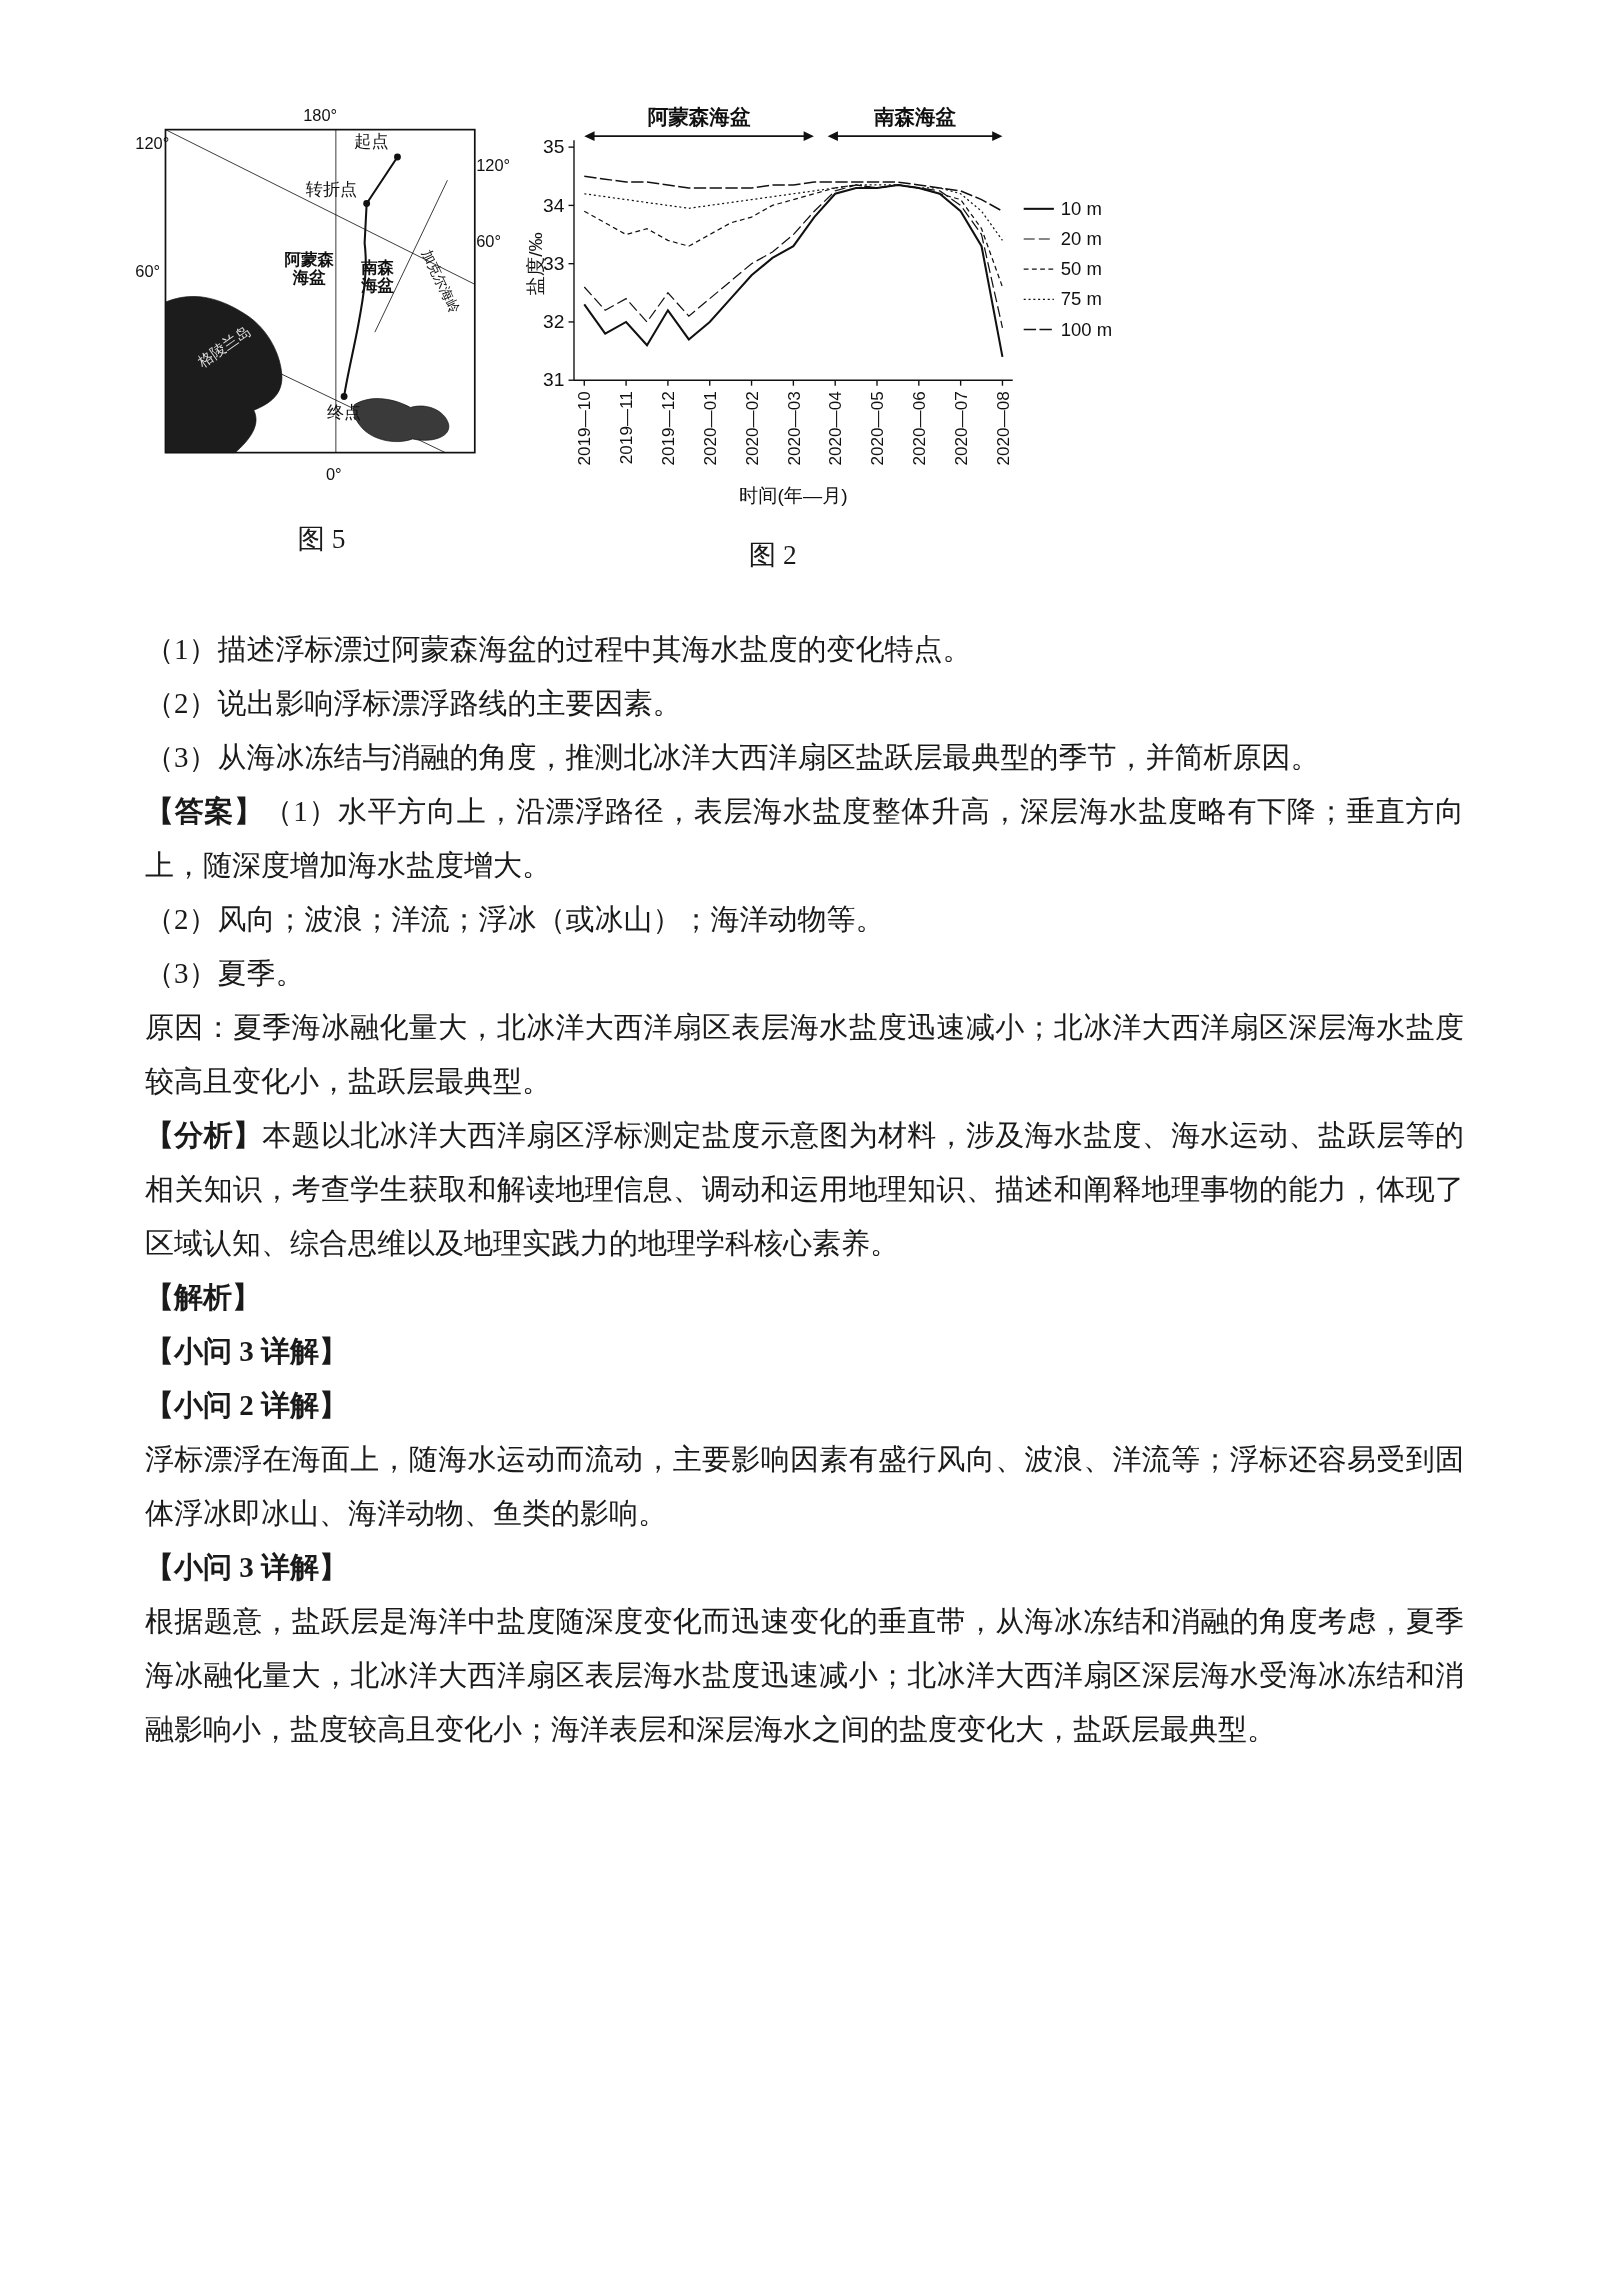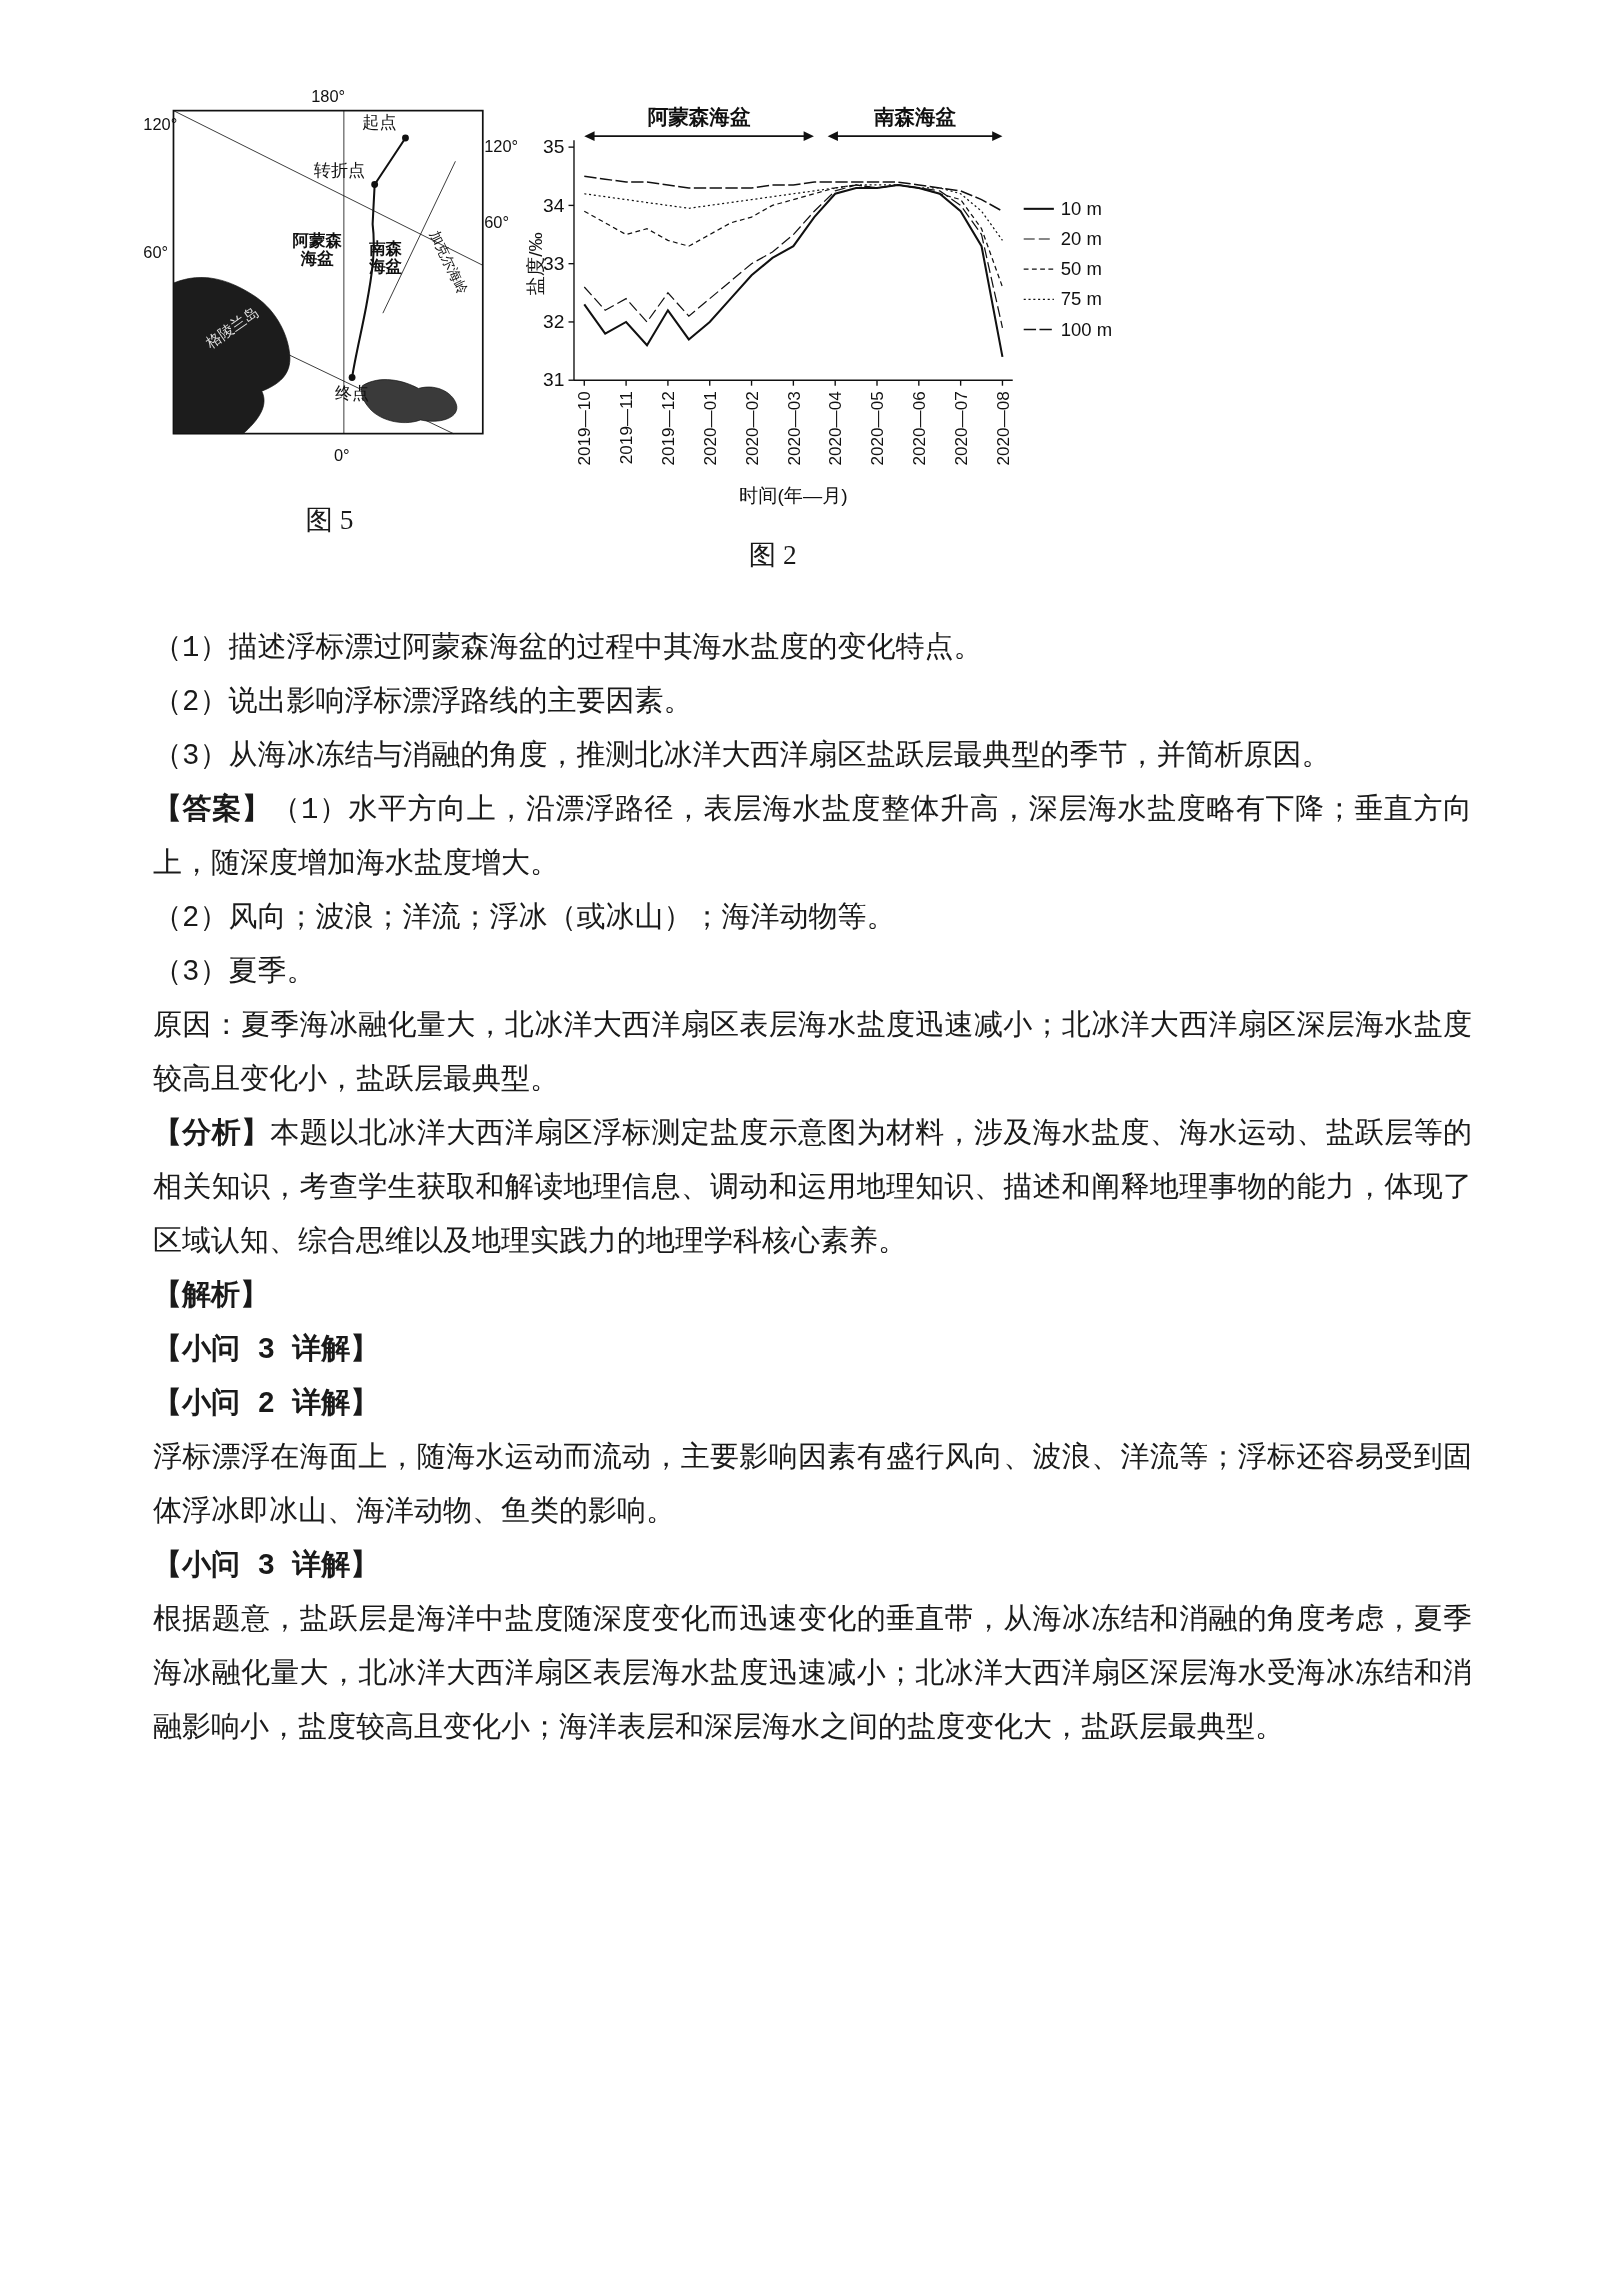--- a/index.html
+++ b/index.html
@@ -1,24 +1,24 @@
 <!DOCTYPE html>
 <html style="font-size:10.4px"><head>
 <meta charset="utf-8">
 <style>
   html,body{margin:0;padding:0;background:#9a9a9a;}
   .page{position:relative;width:1622px;height:2295px;background:#ffffff;margin:0 auto;
         font-family:"Liberation Serif","DejaVu Serif",serif;color:#1a1a1a;overflow:hidden;}
   figure{margin:0;padding:0;}
-  .fig1{position:absolute;left:134px;top:86px;width:375px;margin-left:8px;}
+  .fig1{position:absolute;left:134px;top:105px;width:375px;}
   .fig2{position:absolute;left:526px;top:106px;width:617px;}
   figcaption{font-size:27.4px;text-align:center;margin-top:19.6px;color:#1a1a1a;}
   .fig2 figcaption{width:80%;}
-  .content{position:absolute;left:153px;top:622px;width:1319px;
-           font-size:29px;line-height:54px;text-align:justify;font-family:Liberation Mono, monospace;}
+  .content{position:absolute;left:145px;top:622px;width:1319px;
+           font-size:29px;line-height:54px;text-align:justify;}
   .para{margin:0;padding:0;}
   .para b{font-weight:bold;}
   svg{display:block;width:100%;height:auto;}
   svg text{font-family:"Liberation Sans","DejaVu Sans",sans-serif;fill:#111;}
   .frame{fill:none;stroke:#111;stroke-width:2.5;}
   .thin{stroke:#111;stroke-width:1.2;}
   .route{stroke:#111;stroke-width:3;fill:none;}
   .dot{fill:#111;}
   .land{fill:#1c1c1c;stroke:#111;stroke-width:1;}
   .land2{fill:#3a3a3a;stroke:#111;stroke-width:1;}

